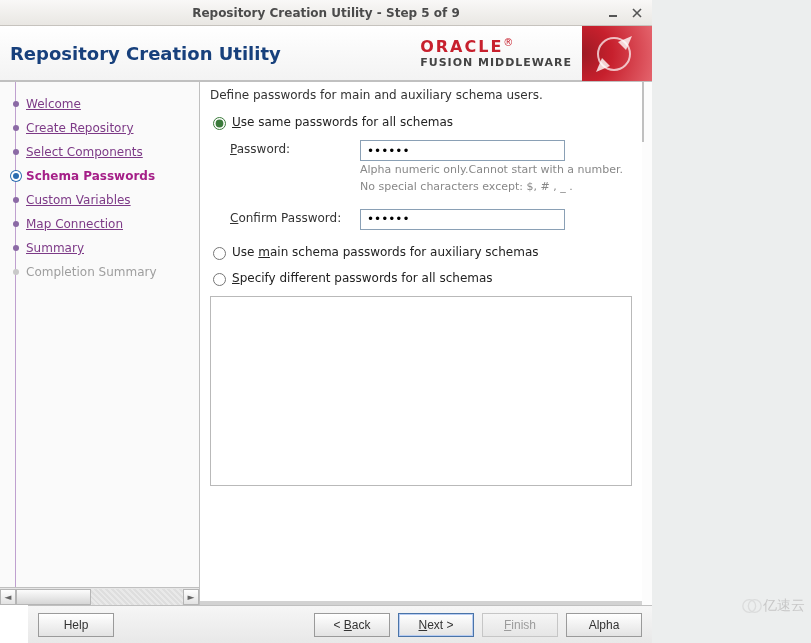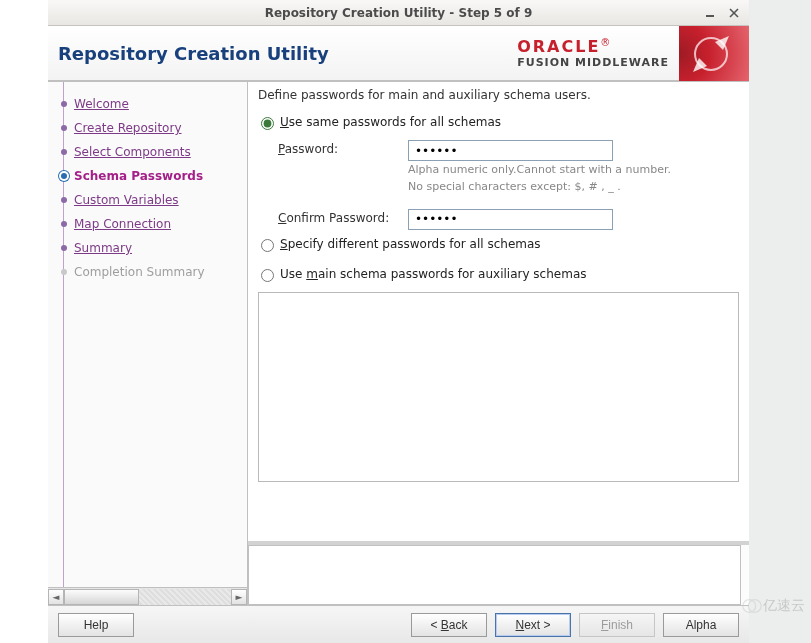--- a/index.html
+++ b/index.html
@@ -1,17 +1,17 @@
 <!DOCTYPE html>
 <html><head>
 <meta charset="utf-8">
 <style>
   * { box-sizing: border-box; }
   html, body { margin:0; padding:0; height:100%; font-family: "DejaVu Sans", "Liberation Sans", Arial, sans-serif; font-size:12px; color:#222; background:#eceeee; }
-  .window { width:749px; height:643px; background:#fff; display:flex; flex-direction:column;padding-left:48px; }
+  .window { width:652px; height:643px; background:#fff; display:flex; flex-direction:column; }
   .titlebar { height:26px; background:linear-gradient(#f9f8f7,#e9e7e3); border-bottom:1px solid #c6c3be; display:flex; align-items:center; justify-content:center; position:relative; color:#4b4b4b; font-weight:bold; }
   .titlebar .controls { position:absolute; right:8px; top:0; height:100%; display:flex; align-items:center; gap:10px; }
   .titlebar .ctrl { width:14px; height:14px; display:flex; align-items:center; justify-content:center; color:#555; cursor:pointer; }
   .banner { height:55px; background:linear-gradient(#fff,#f3f3f3); border-bottom:1px solid #c0c0c0; display:flex; align-items:center; justify-content:space-between; padding:0 0 0 10px; position:relative;gap:8px; }
   .banner-title { color:#17407c; font-weight:bold; font-size:18px; }
   .oracle-wrap { display:flex; align-items:center; height:100%; }
   .oracle-text { text-align:left; margin-right:10px; }
   .oracle-red { color:#c7202d; font-weight:bold; letter-spacing:2px; font-size:16px; }
   .oracle-dot { color:#c7202d; font-size:10px; vertical-align:top;}
   .fusion { color:#444; font-size:11px; font-weight:bold; letter-spacing:1px; }
@@ -26,34 +26,34 @@
   .step-link { color:#7d3a87; text-decoration:underline; cursor:pointer; white-space:nowrap; overflow:hidden; }
   .step-active .step-link { color:#a51f88; font-weight:bold; text-decoration:none; }
   .step-active .step-marker .dot { background:#2b6cb0; box-shadow:0 0 0 2px #fff, 0 0 0 3px #2b6cb0; }
   .step-disabled .step-link { color:#9e9e9e; text-decoration:none; cursor:default; }
   .dot { width:6px; height:6px; border-radius:50%; background:#8b6aa5; }
   .dot-disabled { background:#c9c9c9; }
   .hscroll { height:18px; background:#e6e6e6; border-top:1px solid #c0c0c0; display:flex; align-items:center;}
   .hscroll .arrow { width:16px; height:16px; border:1px solid #b5b5b5; background:linear-gradient(#fff,#e2e2e2); display:flex; align-items:center; justify-content:center; font-size:9px; color:#666;}
   .hscroll .track { flex:1; height:16px; background:repeating-linear-gradient(45deg,#e9e9e9,#e9e9e9 2px,#dedede 2px,#dedede 4px); position:relative;}
   .hscroll .thumb { position:absolute; left:0; top:0; height:100%; width:45%; background:linear-gradient(#fcfcfc,#d6d6d6); border:1px solid #b5b5b5;}
-  .main { flex:1; display:flex; flex-direction:column; background:#fcfcfc; }
+  .main { flex:1; display:flex; flex-direction:row; background:#fcfcfc; }
   .main-top { flex:1; padding:4px 8px; border-bottom:4px solid #d2d2d2; overflow:auto; background:#fff;}
   .main-bottom { height:60px; background:#fff; border:1px solid #c0c0c0; margin:0 8px 0 0;}
   .instr { margin:2px 0 12px 2px; color:#333; }
   .radio-row { display:flex; align-items:center; margin:4px 0 10px 0; }
   .radio-row input[type=radio]{ margin-right:6px; accent-color:#3b7a3b;}
   .underline-letter { text-decoration: underline; }
   .field-row { display:flex; align-items:flex-start; margin:6px 0 6px 22px; }
   .field-label { width:130px; color:#333; padding-top:2px;}
   .field-stack {}
   .text-input { width:205px; height:21px; border:1px solid #8aa0b5; background:#fff; padding:0 6px; font-family:inherit; font-size:12px;}
   .hint { color:#888; font-size:11px; line-height:1.35; margin-top:2px;}
   .big-empty { height:190px; border:1px solid #b9b9b9; margin:8px 2px 2px 2px; background:#fff;}
-  .footer { height:38px; border-top:1px solid #c0c0c0; background:linear-gradient(#f6f6f6,#e8e8e8); display:flex; align-items:center; padding:0 10px; gap:8px;}
+  .footer { height:38px; border-top:1px solid #c0c0c0; background:linear-gradient(#f6f6f6,#e8e8e8); display:flex; align-items:center; padding:0 10px; gap:8px;margin-left:28px;}
   .footer .spacer { flex:1; }
   .btn { height:24px; min-width:76px; padding:0 12px; border:1px solid #9a9a9a; background:linear-gradient(#ffffff,#e3e3e3); color:#333; display:inline-flex; align-items:center; justify-content:center; cursor:pointer; font-size:12px; white-space:nowrap;}
   .btn-primary { border:1px solid #4a74a8; box-shadow:inset 0 0 0 1px #b7ccf2;}
   .btn-disabled { color:#9c9c9c; background:linear-gradient(#f5f5f5,#e6e6e6); border-color:#c6c6c6; cursor:default;}
   .watermark { position:absolute; right:6px; bottom:26px; color:#c7c7c7; font-size:14px; pointer-events:none; display:flex; align-items:center; justify-content:center;}
   .watermark svg { opacity:0.45;}
 </style>
 </head>
 <body>
 
@@ -174,28 +174,28 @@
           </div>
         </div>
 
         <div class="field-row" style="margin-top:14px;">
           <div class="field-label"><span class="underline-letter">C</span><span>onfirm Password:</span></div>
           <div class="field-stack">
             <input type="password" class="text-input" value="••••••" style="">
           </div>
         </div>
 
+        <label class="radio-row" style="margin-top:14px;">
+          <input type="radio" name="pwmode" style="">
+          <span><span>Use </span><span class="underline-letter">m</span><span>ain schema passwords for auxiliary schemas</span></span>
+        </label>
+
         <label class="radio-row">
           <input type="radio" name="pwmode" style="">
           <span><span class="underline-letter">S</span><span>pecify different passwords for all schemas</span></span>
-        </label>
-
-        <label class="radio-row" style="margin-top:14px;">
-          <input type="radio" name="pwmode" style="">
-          <span><span>Use </span><span class="underline-letter">m</span><span>ain schema passwords for auxiliary schemas</span></span>
         </label>
 
         <div class="big-empty"></div>
       </div>
       <div class="main-bottom"></div>
     </div>
   </div>
 
   <div class="footer">
     <button class="btn">Help</button>

